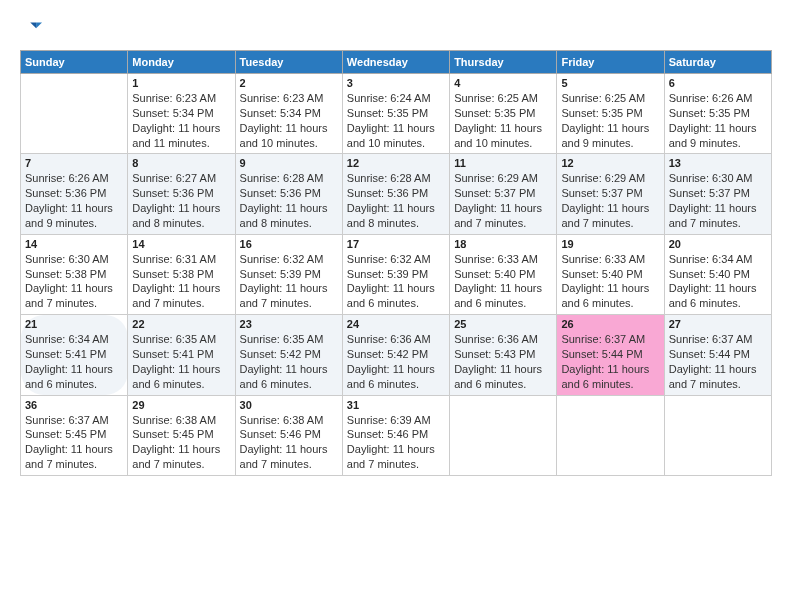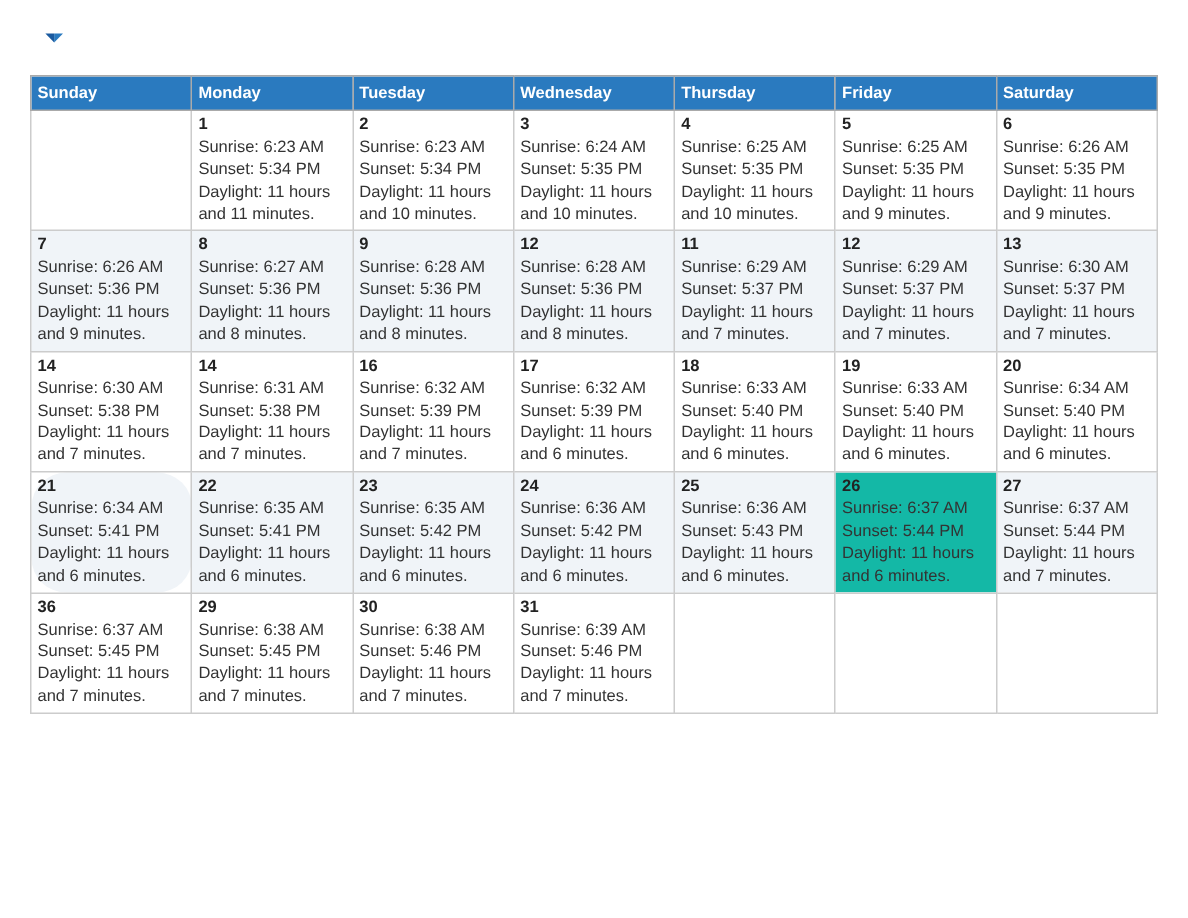--- a/index.html
+++ b/index.html
@@ -225,21 +225,21 @@
             <div class="day-info">Sunrise: 6:35 AM<br>Sunset: 5:42 PM<br>Daylight: 11 hours and 6 minutes.</div>
           </td>
           <td style="background: rgb(240, 244, 248);">
             <div class="day-num">24</div>
             <div class="day-info">Sunrise: 6:36 AM<br>Sunset: 5:42 PM<br>Daylight: 11 hours and 6 minutes.</div>
           </td>
           <td style="background: rgb(240, 244, 248);">
             <div class="day-num">25</div>
             <div class="day-info">Sunrise: 6:36 AM<br>Sunset: 5:43 PM<br>Daylight: 11 hours and 6 minutes.</div>
           </td>
-          <td style="background: #14b8a6;">
+          <td style="background: #f9a8d4;">
             <div class="day-num">26</div>
             <div class="day-info">Sunrise: 6:37 AM<br>Sunset: 5:44 PM<br>Daylight: 11 hours and 6 minutes.</div>
           </td>
           <td style="background: rgb(240, 244, 248); margin-left: 36px;">
             <div class="day-num">27</div>
             <div class="day-info">Sunrise: 6:37 AM<br>Sunset: 5:44 PM<br>Daylight: 11 hours and 7 minutes.</div>
           </td>
         </tr>
         <tr>
           <td style="background: rgb(255, 255, 255);">

